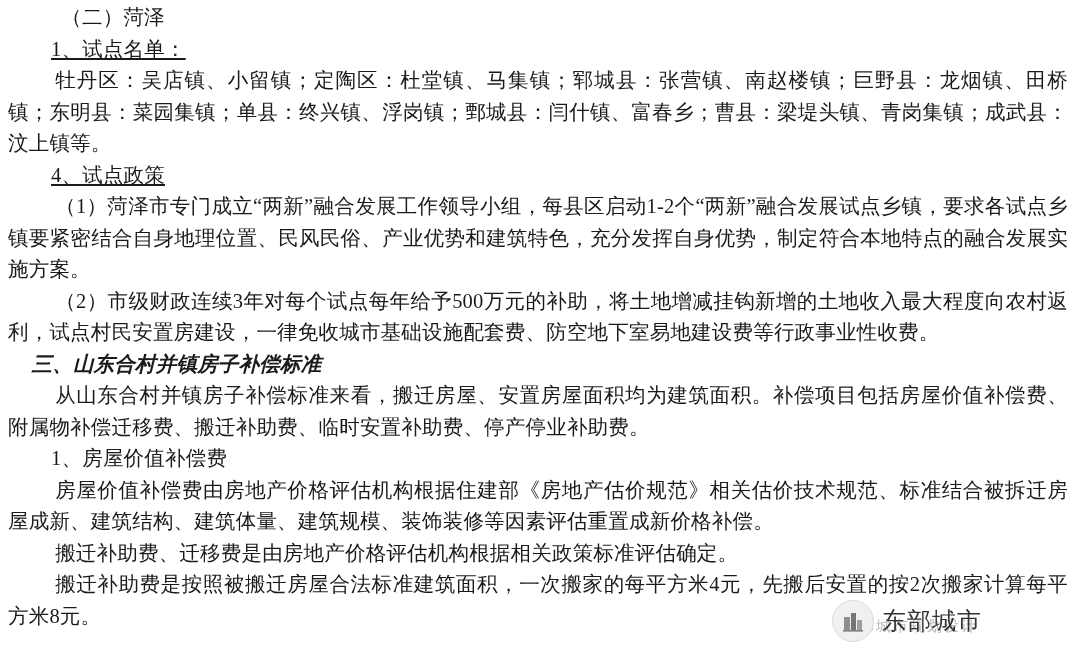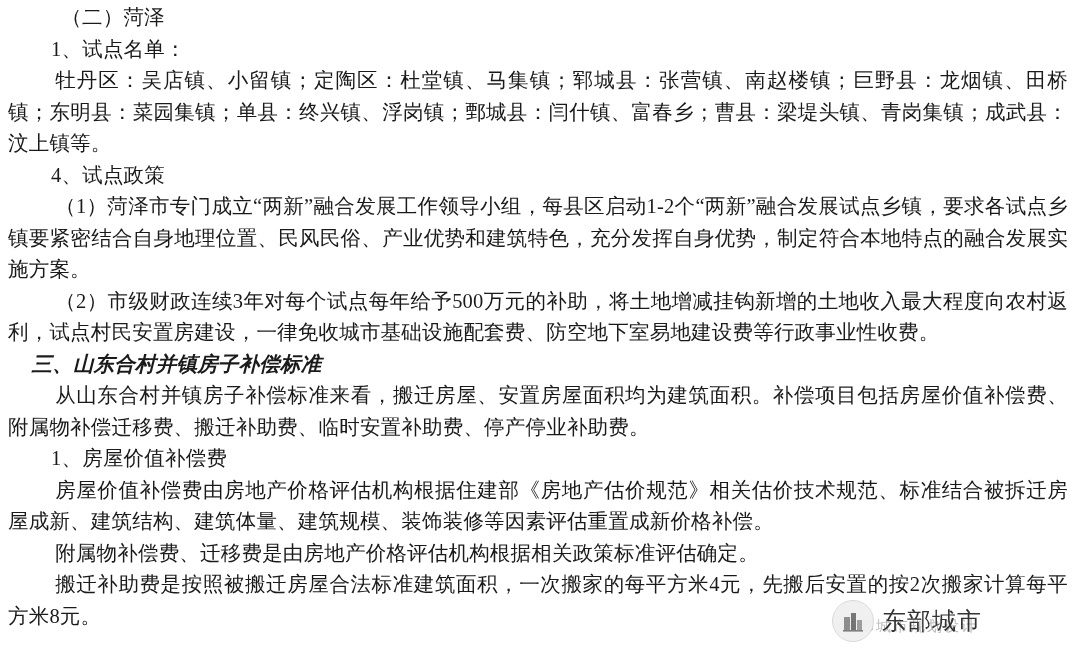--- a/index.html
+++ b/index.html
@@ -32,21 +32,21 @@
     margin: 0;
     font-size: 20.5px;
     line-height: 31.5px;
     letter-spacing: 0.2px;
     text-align: justify;
     text-justify: inter-ideograph;
     color: #1a1a1a;
   }
   .indent1 { text-indent: 2.3em; }
   .indent-head { text-indent: 2.6em; }
-  .indent-num { text-indent: 2.1em; }
+  .indent-num { text-indent: 2.1em; text-decoration: underline; }
   .heading {
     font-weight: bold;
     text-indent: 1.15em;
     font-size: 20.5px;
     line-height: 31.5px;
     font-style: italic;
   }
   .sub-head {
     text-indent: 2.1em;
     font-family: Liberation Serif, serif;
@@ -101,21 +101,21 @@
     <p class="indent-head">（二）菏泽</p>
     <p class="indent-num">1、试点名单：</p>
     <p class="indent1">牡丹区：吴店镇、小留镇；定陶区：杜堂镇、马集镇；郓城县：张营镇、南赵楼镇；巨野县：龙烟镇、田桥镇；东明县：菜园集镇；单县：终兴镇、浮岗镇；鄄城县：闫什镇、富春乡；曹县：梁堤头镇、青岗集镇；成武县：汶上镇等。</p>
     <p class="indent-num">4、试点政策</p>
     <p class="indent1">（1）菏泽市专门成立“两新”融合发展工作领导小组，每县区启动1-2个“两新”融合发展试点乡镇，要求各试点乡镇要紧密结合自身地理位置、民风民俗、产业优势和建筑特色，充分发挥自身优势，制定符合本地特点的融合发展实施方案。</p>
     <p class="indent1">（2）市级财政连续3年对每个试点每年给予500万元的补助，将土地增减挂钩新增的土地收入最大程度向农村返利，试点村民安置房建设，一律免收城市基础设施配套费、防空地下室易地建设费等行政事业性收费。</p>
     <p class="heading">三、山东合村并镇房子补偿标准</p>
     <p class="indent1">从山东合村并镇房子补偿标准来看，搬迁房屋、安置房屋面积均为建筑面积。补偿项目包括房屋价值补偿费、附属物补偿迁移费、搬迁补助费、临时安置补助费、停产停业补助费。</p>
     <p class="sub-head">1、房屋价值补偿费</p>
     <p class="indent1">房屋价值补偿费由房地产价格评估机构根据住建部《房地产估价规范》相关估价技术规范、标准结合被拆迁房屋成新、建筑结构、建筑体量、建筑规模、装饰装修等因素评估重置成新价格补偿。</p>
-    <p class="indent1">附属物补偿费、迁移费是由房地产价格评估机构根据相关政策标准评估确定。</p>
+    <p class="indent1">搬迁补助费、迁移费是由房地产价格评估机构根据相关政策标准评估确定。</p>
     <p class="indent1">搬迁补助费是按照被搬迁房屋合法标准建筑面积，一次搬家的每平方米4元，先搬后安置的按2次搬家计算每平方米8元。</p>
 
   </div>
 
   <div class="wm-ghost">东部城市规划设计</div>
 
   <div class="watermark">
     <div class="wm-circle">
       <svg width="26" height="26" viewBox="0 0 26 26" aria-hidden="true">
         <rect x="4" y="9" width="6" height="13" fill="#8a8a8a"></rect>

